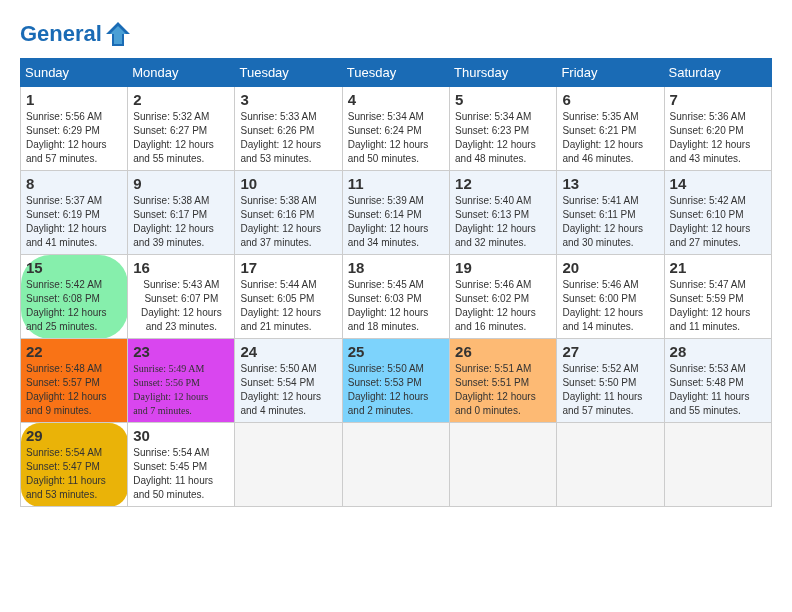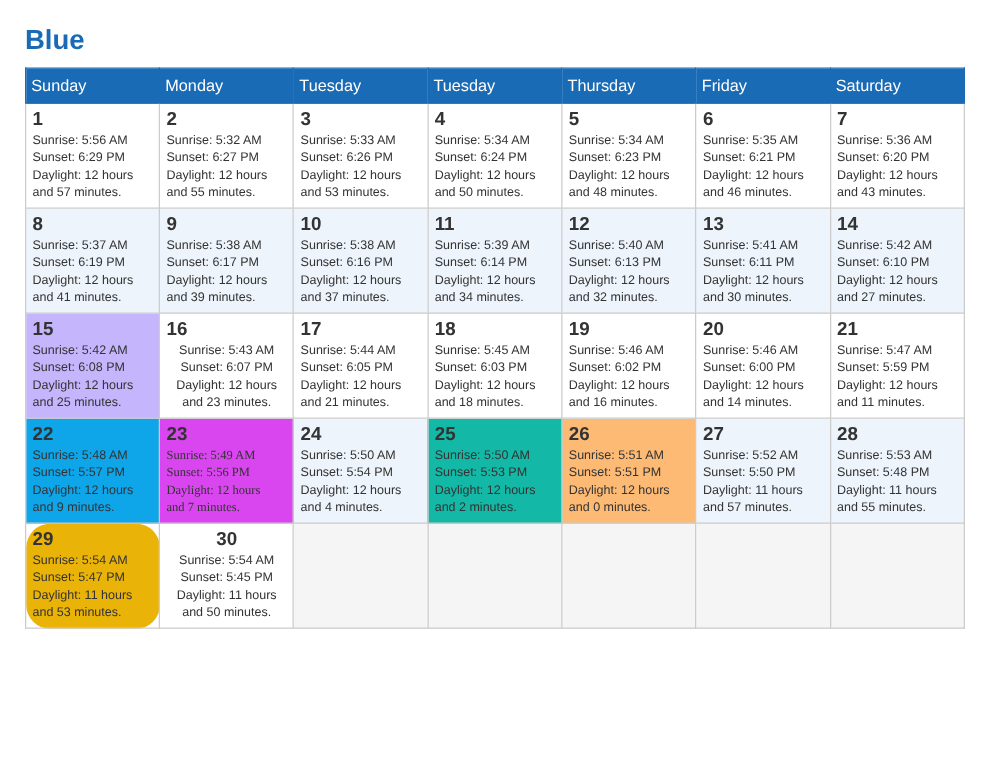--- a/index.html
+++ b/index.html
@@ -88,21 +88,29 @@
     tr:nth-child(odd) td:not(.empty) {
       background: #fff;
     }
   </style>
 </head>
 <body>
 
 <div class="header">
   <div class="logo">
     <div>
-      <div class="logo-text" style="color:#1a6bb5;font-size:22px;font-weight:bold;">Blue</div>
+      <div style="display:flex;align-items:center;">
+        <span class="logo-text">
+          <span>General</span>
+        </span>
+        <svg class="logo-icon" viewBox="0 0 28 28">
+          <polygon points="14,2 26,14 20,14 20,26 8,26 8,14 2,14" fill="#1a6bb5"></polygon>
+          <polygon points="14,6 22,14 18,14 18,24 10,24 10,14 6,14" fill="#4a9fd5"></polygon>
+        </svg>
+      </div>
     </div>
   </div>
   <div class="title-block">
     <div class="month-title"></div>
     <div class="location-title"></div>
   </div>
 </div>
 
 <table class="calendar">
   <thead>
@@ -213,21 +221,21 @@
         </td>
         <td style="background: rgb(238, 244, 251);">
           <span class="day-number">14</span>
           <div class="day-info" style="white-space: pre-line;">Sunrise: 5:42 AM
 Sunset: 6:10 PM
 Daylight: 12 hours
 and 27 minutes.</div>
         </td>
       </tr>
       <tr>
-        <td style="background: #c4b5fd;">
+        <td style="background: #86efac; border-radius: 29px;">
           <span class="day-number">15</span>
           <div class="day-info" style="white-space: pre-line;">Sunrise: 5:42 AM
 Sunset: 6:08 PM
 Daylight: 12 hours
 and 25 minutes.</div>
         </td>
         <td style="background: rgb(255, 255, 255);">
           <span class="day-number">16</span>
           <div class="day-info" style="white-space: pre-line; text-align: center;">Sunrise: 5:43 AM
 Sunset: 6:07 PM
@@ -264,42 +272,42 @@
         </td>
         <td style="background: rgb(255, 255, 255);">
           <span class="day-number">21</span>
           <div class="day-info" style="white-space: pre-line;">Sunrise: 5:47 AM
 Sunset: 5:59 PM
 Daylight: 12 hours
 and 11 minutes.</div>
         </td>
       </tr>
       <tr>
-        <td style="background: #0ea5e9;">
+        <td style="background: #f97316;">
           <span class="day-number">22</span>
           <div class="day-info" style="white-space: pre-line;">Sunrise: 5:48 AM
 Sunset: 5:57 PM
 Daylight: 12 hours
 and 9 minutes.</div>
         </td>
         <td style="background: #d946ef;">
           <span class="day-number">23</span>
           <div class="day-info" style="white-space: pre-line; font-family: Liberation Serif, serif;">Sunrise: 5:49 AM
 Sunset: 5:56 PM
 Daylight: 12 hours
 and 7 minutes.</div>
         </td>
         <td style="background: rgb(238, 244, 251);">
           <span class="day-number">24</span>
           <div class="day-info" style="white-space: pre-line;">Sunrise: 5:50 AM
 Sunset: 5:54 PM
 Daylight: 12 hours
 and 4 minutes.</div>
         </td>
-        <td style="background: #14b8a6; margin-top: 24px;">
+        <td style="background: #7dd3fc; margin-top: 24px;">
           <span class="day-number">25</span>
           <div class="day-info" style="white-space: pre-line;">Sunrise: 5:50 AM
 Sunset: 5:53 PM
 Daylight: 12 hours
 and 2 minutes.</div>
         </td>
         <td style="background: #fdba74;">
           <span class="day-number">26</span>
           <div class="day-info" style="white-space: pre-line;">Sunrise: 5:51 AM
 Sunset: 5:51 PM
@@ -322,21 +330,21 @@
         </td>
       </tr>
       <tr>
         <td style="background: #eab308; border-radius: 19px;">
           <span class="day-number">29</span>
           <div class="day-info" style="white-space: pre-line;">Sunrise: 5:54 AM
 Sunset: 5:47 PM
 Daylight: 11 hours
 and 53 minutes.</div>
         </td>
-        <td style="background: rgb(255, 255, 255); text-align: center;">
+        <td style="background: rgb(255, 255, 255);">
           <span class="day-number">30</span>
           <div class="day-info" style="white-space: pre-line;">Sunrise: 5:54 AM
 Sunset: 5:45 PM
 Daylight: 11 hours
 and 50 minutes.</div>
         </td>
         <td class="empty"></td>
         <td class="empty"></td>
         <td class="empty"></td>
         <td class="empty"></td>

